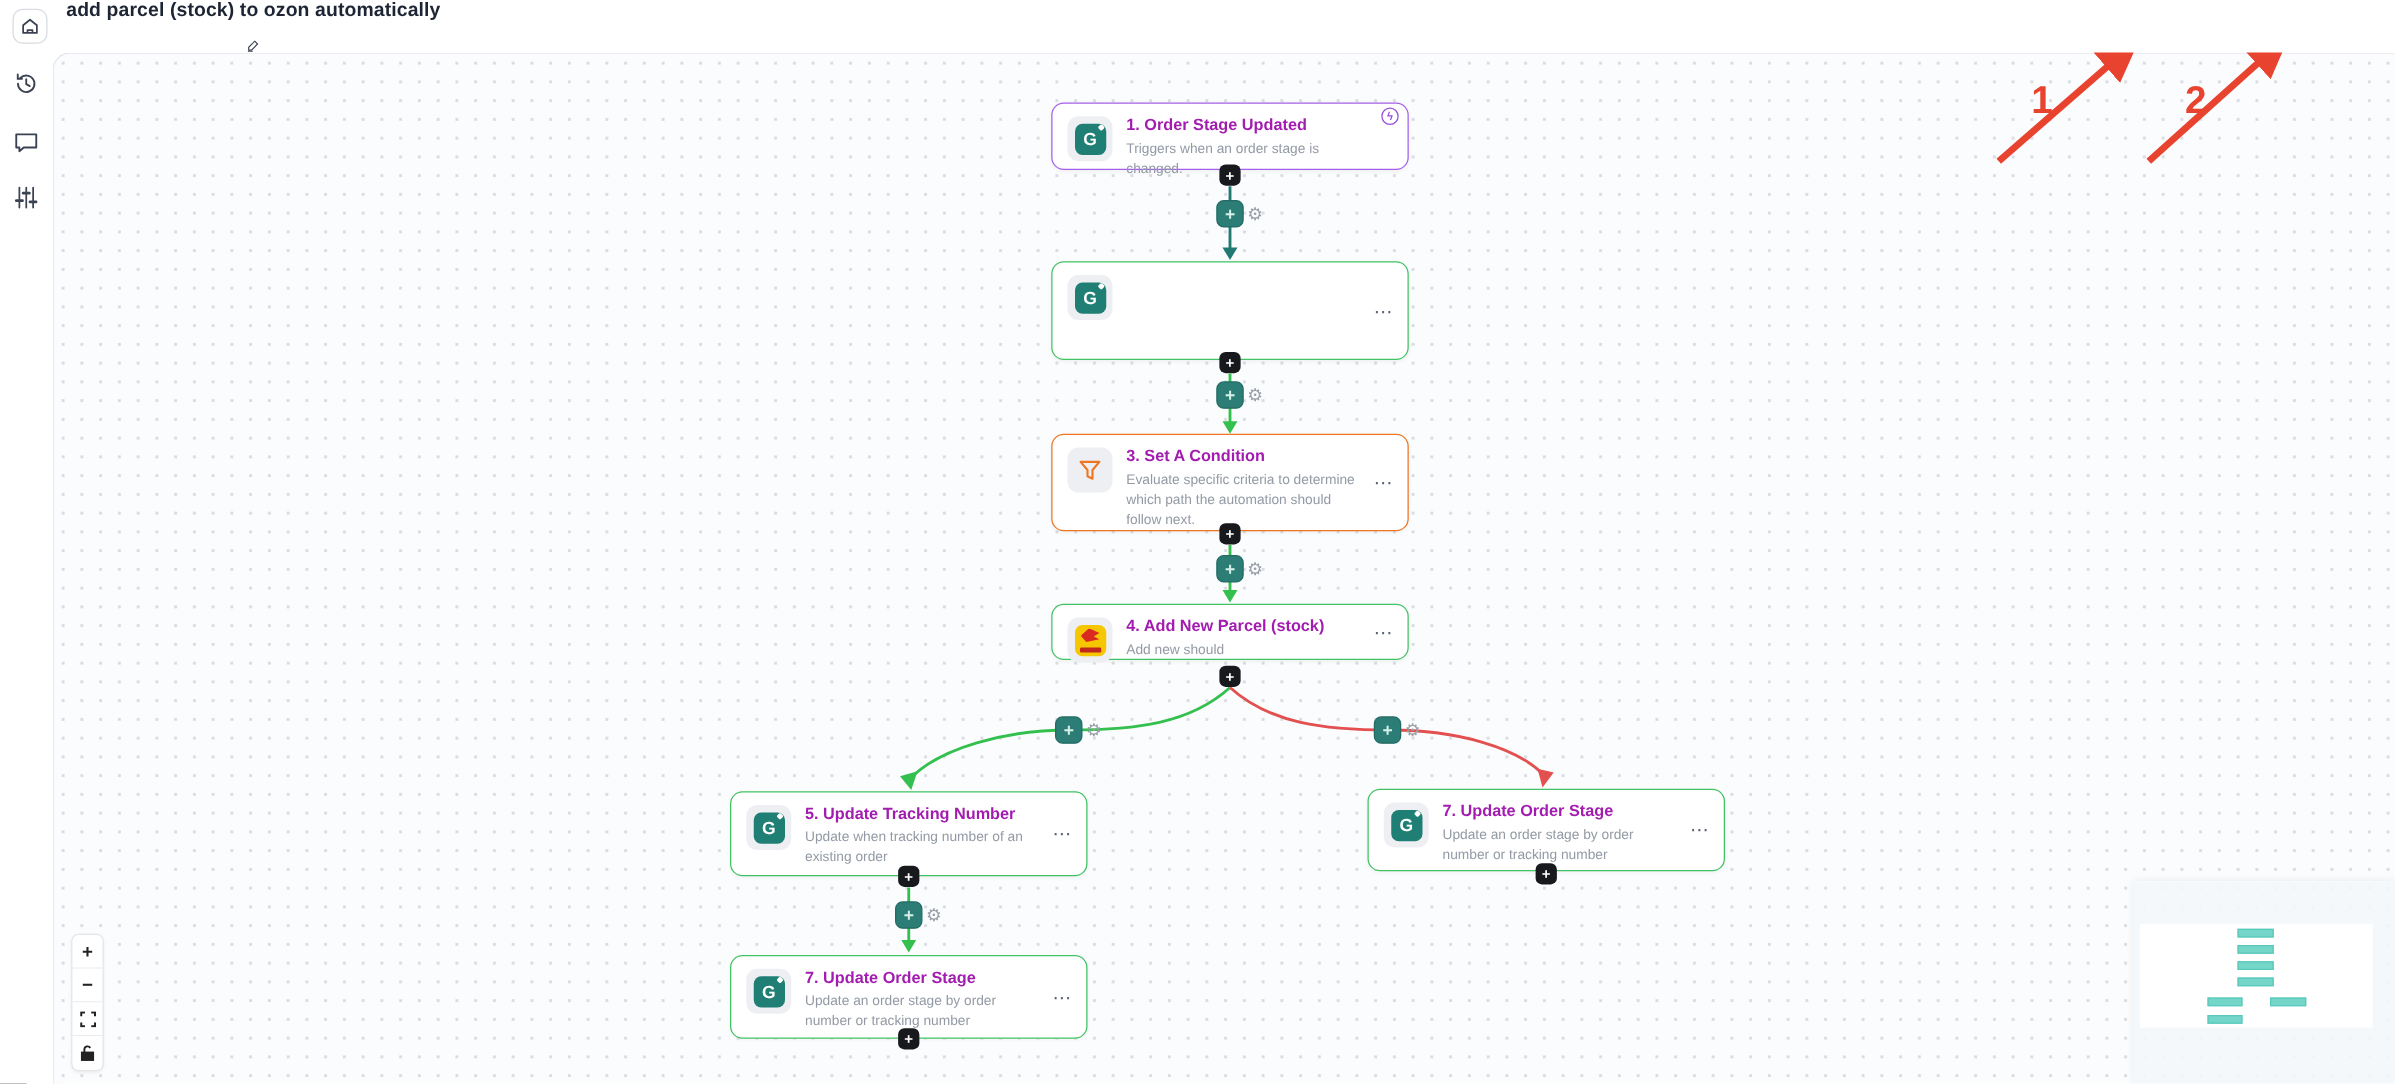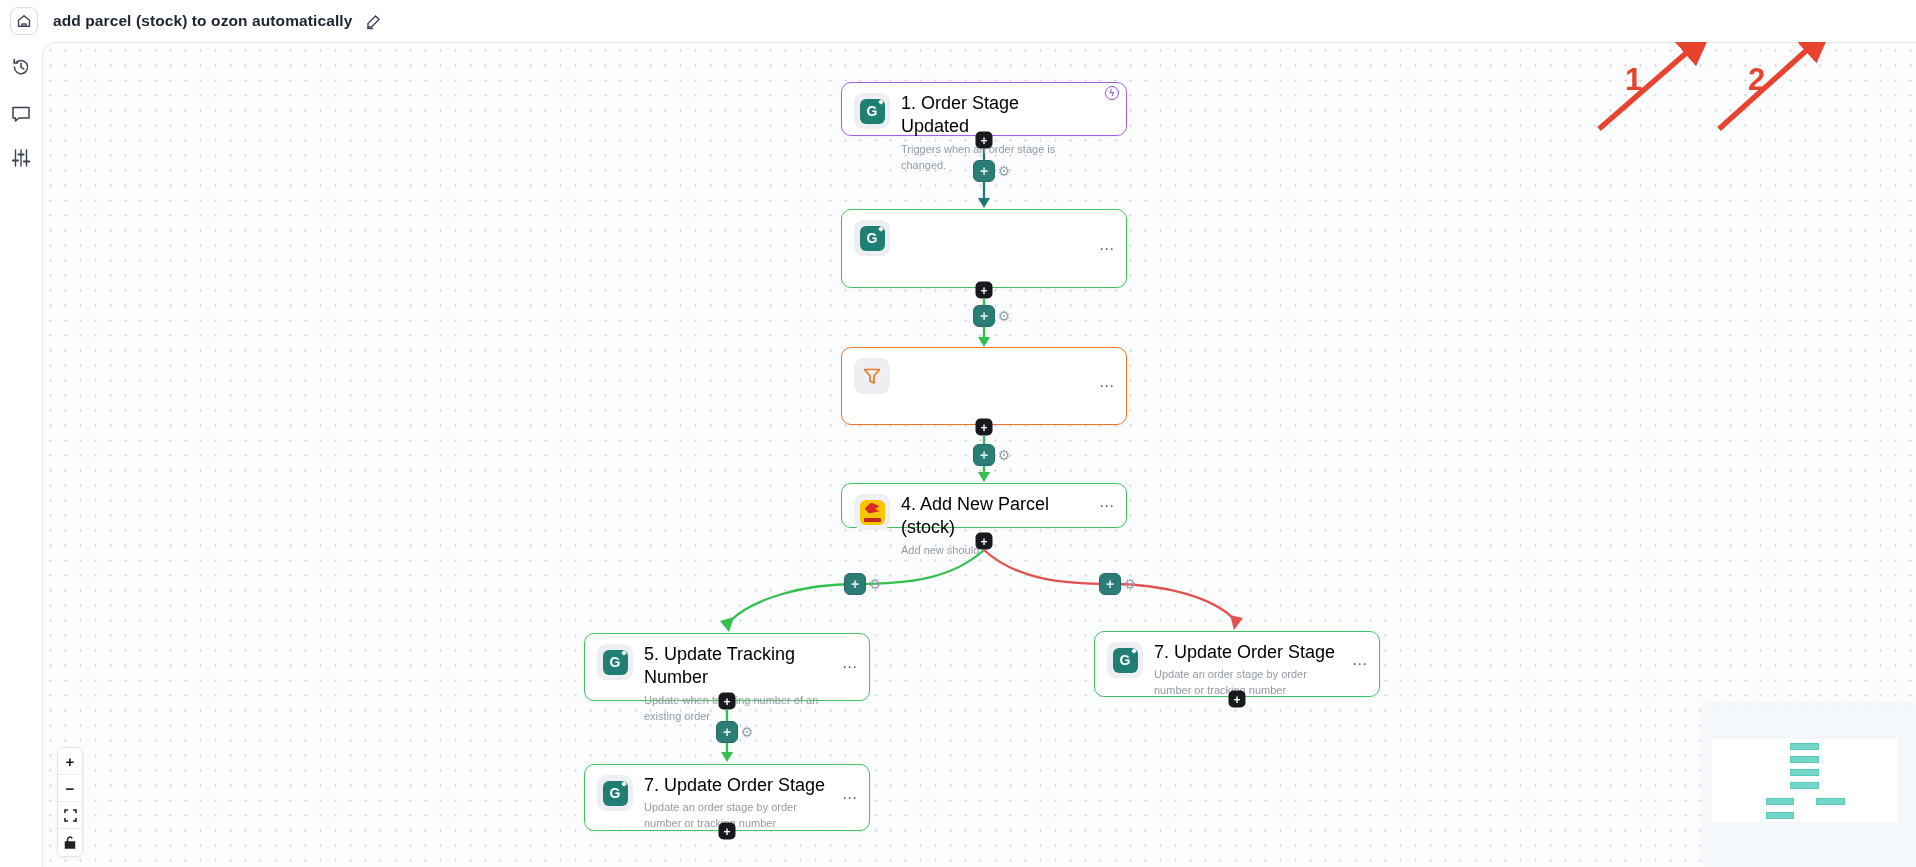--- a/index.html
+++ b/index.html
@@ -5,21 +5,21 @@
   * { margin:0; padding:0; box-sizing:border-box; }
   html,body { width:1916px; height:867px; overflow:hidden; background:#fff;
     font-family:"Liberation Sans","DejaVu Sans",sans-serif; }
   .stage { position:relative; width:1916px; height:867px; }
 
   
   .header { position:absolute; left:0; top:0; width:1916px; height:42px; background:#fff;
     display:flex; align-items:center; }
   .home-btn { position:absolute; left:10px; top:7px; width:28px; height:28px; border:1px solid #d8dbe0;
     border-radius:8px; background:#fff; display:flex; align-items:center; justify-content:center; cursor:pointer; }
-  .title { position:absolute; left:53px; top:0; height:42px; display:flex; align-items:center; gap:13px; }
+  .title { position:absolute; left:53px; top:0; height:42px; display:flex; align-items:center; gap:13px;flex-direction:column; }
   .title h1 { font-size:15.5px; font-weight:700; color:#1d2433; letter-spacing:.1px; }
   .hdr-right { position:absolute; right:8px; top:0; height:42px; display:flex; align-items:center; gap:15px; }
   .toggle { width:35px; height:18px; border-radius:10px; background:#2b7d75; position:relative; cursor:pointer; }
   .toggle .knob { position:absolute; right:2px; top:2px; width:14px; height:14px; border-radius:50%; background:#fff; }
   .save-btn { height:26px; padding:0 10px; background:#2b7d75; border:none; border-radius:7px; color:#fff;
     font-size:12.5px; font-family:inherit; display:flex; align-items:center; gap:6px; cursor:pointer; }
 
   
   .rail { position:absolute; left:0; top:42px; width:42px; bottom:0; background:#fff; }
   .rail-icon { position:absolute; left:11px; width:20px; height:20px; color:#3b4252; cursor:pointer;
@@ -41,21 +41,21 @@
     display:flex; align-items:center; justify-content:center; }
   .glogo { width:25px; height:25px; background:#1f7f74; border-radius:6px; position:relative;
     display:flex; align-items:center; justify-content:center; color:#fff; font-weight:700; font-size:14px; }
   .glogo i.spark { position:absolute; right:2px; top:1px; width:4px; height:4px; background:#fff; border-radius:1px;
     transform:rotate(45deg); }
   .carrier { width:25px; height:25px; background:#f6c700; border-radius:6px; position:relative; overflow:hidden; }
   .carrier .bird { position:absolute; left:5px; top:3px; width:15px; height:11px; background:#d92b1f;
     clip-path:polygon(0 55%, 45% 0, 100% 35%, 70% 60%, 100% 80%, 30% 100%); }
   .carrier .bar { position:absolute; left:4px; bottom:3px; width:17px; height:4px; background:#c1271c; border-radius:1px; }
   .nbody { padding-right:24px; }
-  .ntitle { font-size:18px; font-weight:400; color:#000000; line-height:1.3; }
+  .ntitle { font-size:13px; font-weight:700; color:#a21caf; line-height:1.3; }
   .ndesc { font-size:11px; color:#939aa5; line-height:1.45; margin-top:3px; }
   .menu-dots { position:absolute; right:11px; top:50%; transform:translateY(-50%); color:#5b6270;
     font-size:15px; letter-spacing:1px; cursor:pointer; }
   .trig-badge { position:absolute; right:7px; top:3px; width:14px; height:14px; border:1.3px solid #9a4fe0;
     border-radius:50%; color:#9a4fe0; font-size:9px; font-weight:700; display:flex; align-items:center;
     justify-content:center; line-height:1; }
 
   
   .addstep { position:absolute; width:17px; height:17px; background:#17191d; border-radius:5px; color:#fff;
     font-size:12px; font-weight:700; display:flex; align-items:center; justify-content:center;
@@ -142,20 +142,24 @@
         </div>
     </div>
     <span class="menu-dots">⋯</span>
   </div>
 
   <div class="node b-orange" style="left:841px;top:347px;height:78px;">
     <div class="chip">
       <svg width="18" height="17" viewBox="0 0 18 17">
           <path d="M1.5,1.5 H16.5 L11,8 V15 L7,13 V8 Z" fill="none" stroke="#ee7622" stroke-width="1.7" stroke-linejoin="round"></path>
         </svg>
+    </div>
+    <div class="nbody">
+      <div class="ntitle">3. Set A Condition</div>
+      <div class="ndesc">Evaluate specific criteria to determine which path the automation should follow next.</div>
     </div>
     <span class="menu-dots">⋯</span>
   </div>
 
   <div class="node" style="left:841px;top:483px;height:45px;">
     <div class="chip">
       <div class="carrier">
           <span class="bird"></span>
           <span class="bar"></span>
         </div>

